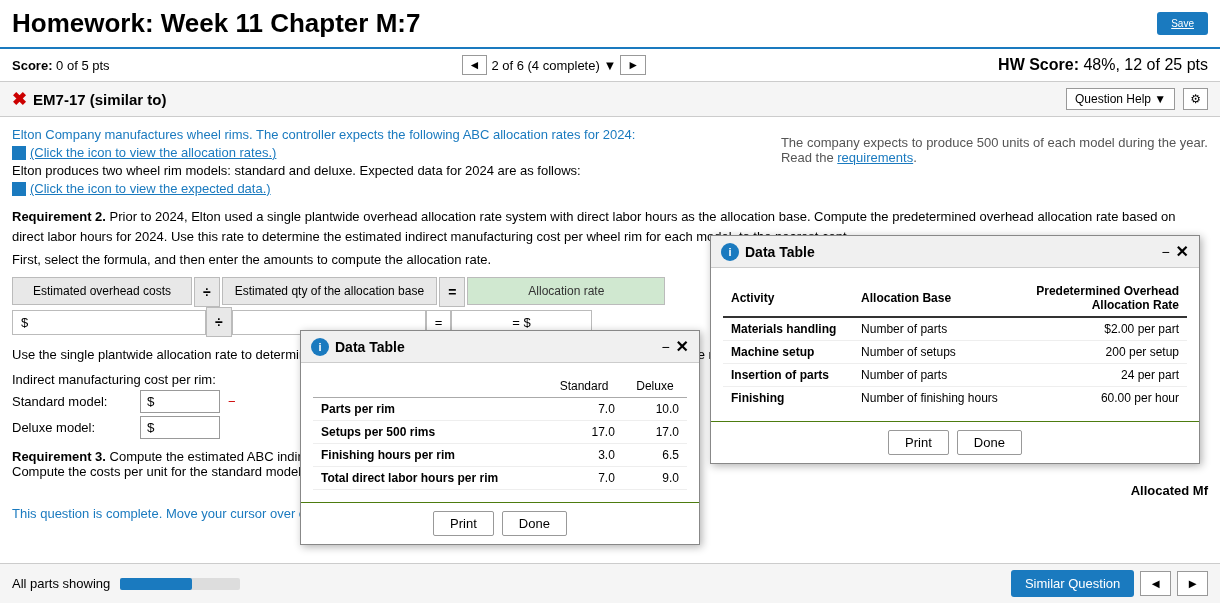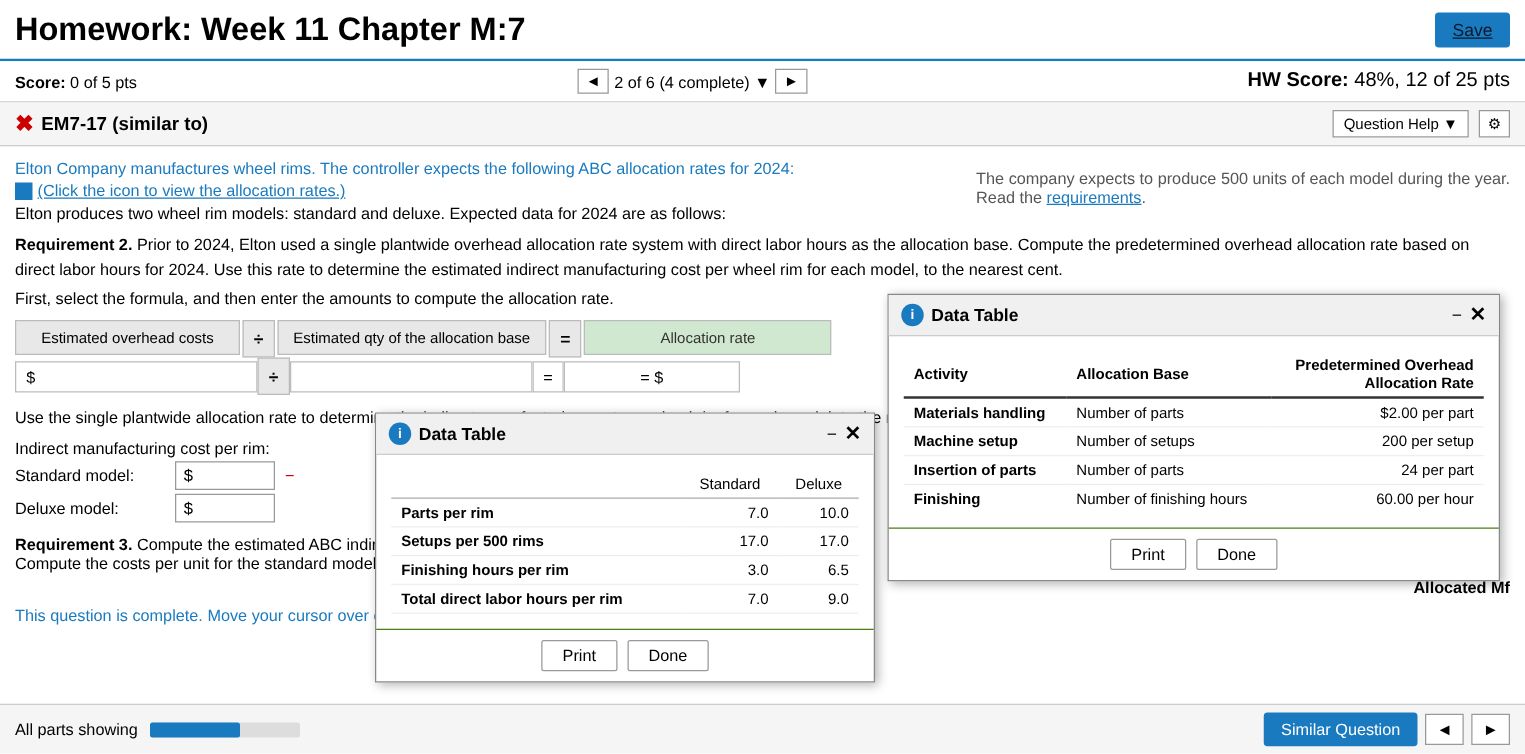--- a/index.html
+++ b/index.html
@@ -1,21 +1,21 @@
 <!DOCTYPE html>
 <html><head>
   <meta charset="utf-8">
   <style>
     * { box-sizing: border-box; margin: 0; padding: 0; }
     body { font-family: Arial, sans-serif; font-size: 13px; background: #fff; overflow: hidden; width: 1220px; height: 603px; position: relative; }
 
     
     .header { background: #fff; border-bottom: 2px solid #1a7abf; padding: 8px 12px; display: flex; align-items: center; justify-content: space-between; }
     .header-title { font-size: 26px; font-weight: bold; color: #000; }
-    .save-btn { background: #1a7abf; color: #0f172a; border: none; padding: 6px 14px; font-size: 14px; cursor: pointer; border-radius: 3px; text-decoration: underline; }
+    .save-btn { background: #1a7abf; color: #ffffff; border: none; padding: 6px 14px; font-size: 10px; cursor: pointer; border-radius: 3px; text-decoration: underline; }
 
     
     .score-bar { background: #fff; border-bottom: 1px solid #ccc; padding: 6px 12px; display: flex; align-items: center; justify-content: space-between; }
     .score-left { display: flex; align-items: center; gap: 16px; }
     .nav-controls { display: flex; align-items: center; gap: 4px; }
     .nav-btn { background: #fff; border: 1px solid #999; padding: 2px 6px; cursor: pointer; font-size: 12px; }
     .progress-text { font-size: 13px; }
     .hw-score { font-size: 16px; }
 
     
@@ -146,20 +146,24 @@
   <div class="two-col-top">
     <div class="left-pane">
       <p>
         <span class="blue-text">Elton Company manufactures wheel rims. The controller expects the following ABC allocation rates for 2024:</span>
       </p>
       <div class="icon-link">
         <span style="display:inline-block;width:14px;height:14px;background:#1a7abf;"></span>
         <span class="link-text">(Click the icon to view the allocation rates.)</span>
       </div>
       <p><span>Elton produces two wheel rim models: standard and deluxe. Expected data for 2024 are as follows:</span></p>
+      <div class="icon-link">
+        <span style="display:inline-block;width:14px;height:14px;background:#1a7abf;"></span>
+        <span class="link-text">(Click the icon to view the expected data.)</span>
+      </div>
     </div>
     <div class="right-info">
       <p>The company expects to produce 500 units of each model during the year.</p>
       <p>
         <span>Read the</span>
         <span class="link-text">requirements</span>.
       </p>
     </div>
   </div>
 

